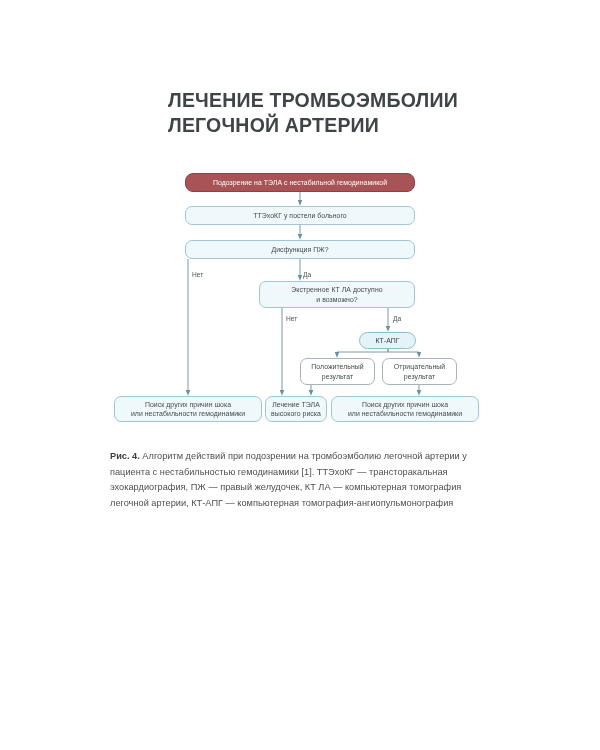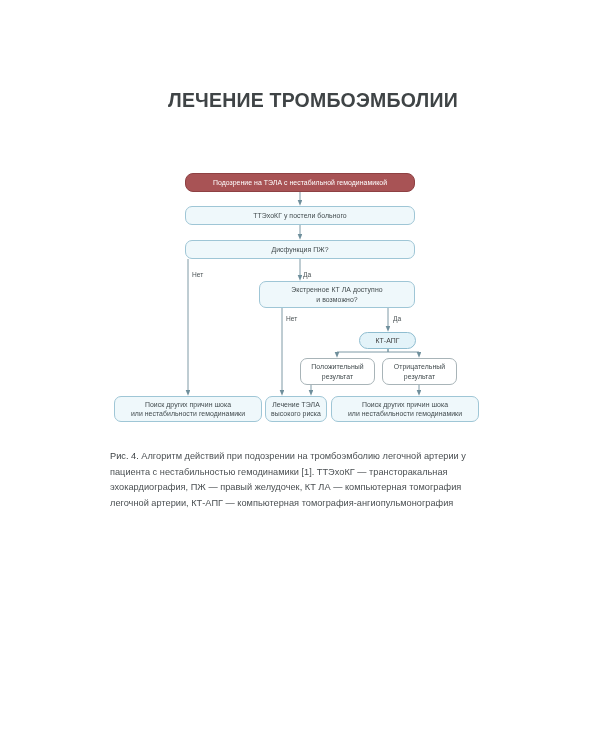--- a/index.html
+++ b/index.html
@@ -110,27 +110,28 @@
     position: absolute;
     left: 110px;
     top: 449px;
     width: 385px;
     font-size: 9.2px;
     line-height: 15.6px;
     color: #4a4f52;
     letter-spacing: 0.02px;
     text-align: left;
   }
-  #caption b { font-weight: normal; color: #3a3f42; }
+  #caption b { font-weight: bold; color: #3a3f42; }
 </style>
 </head>
 <body>
 
 <div id="page-title">
   <span class="tline">ЛЕЧЕНИЕ ТРОМБОЭМБОЛИИ</span>
+  <span class="tline">ЛЕГОЧНОЙ АРТЕРИИ</span>
 </div>
 
 <div id="flowchart">
 
   <svg id="flow-svg" viewBox="0 0 600 750" xmlns="http://www.w3.org/2000/svg">
     <defs>
       <marker id="arrow" markerWidth="6" markerHeight="6" refX="3.2" refY="2.4" orient="auto" markerUnits="userSpaceOnUse">
         <path d="M0,0 L6,2.4 L0,4.8 z" fill="#6f8f9c"></path>
       </marker>
     </defs>

